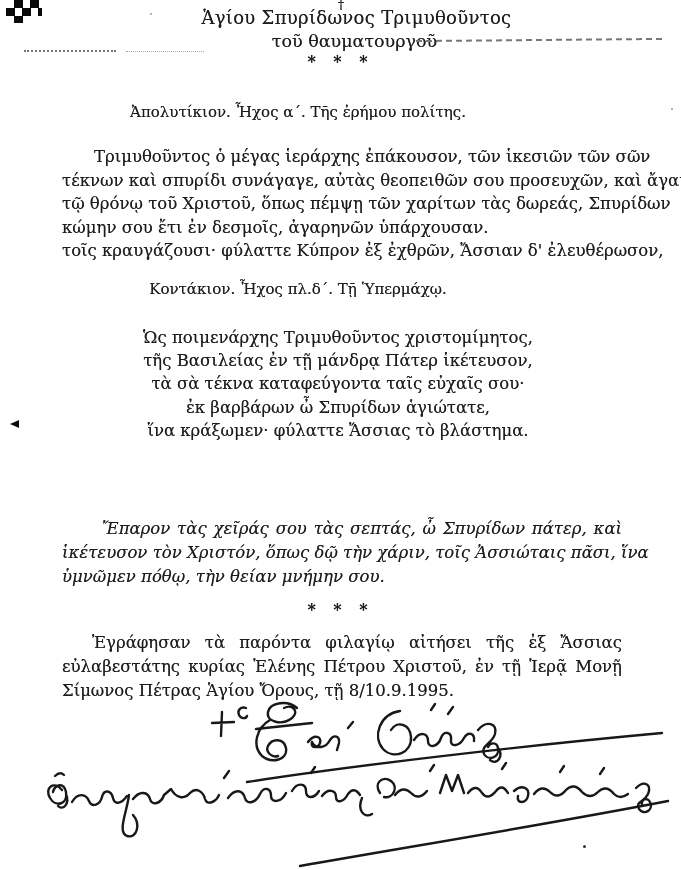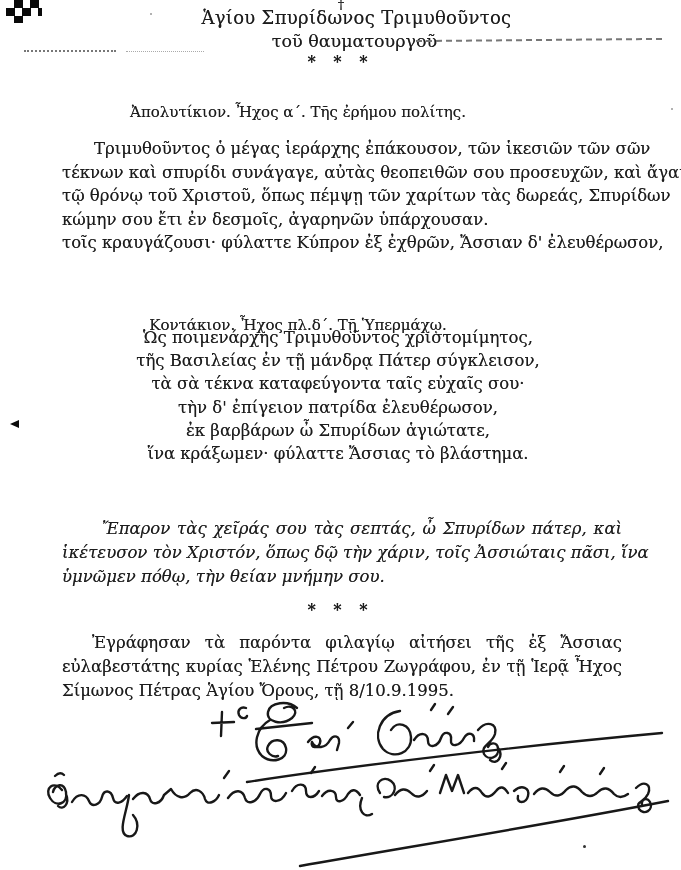--- a/index.html
+++ b/index.html
@@ -57,49 +57,48 @@
   <div class="dotrow" style="left:24px;top:50px;width:92px;"></div>
   <div class="dotrow faint" style="left:126px;top:51px;width:78px;"></div>
   <div class="speck" style="left:150px;top:13px;width:2px;height:2px;background:#999;"></div>
   <div class="speck" style="left:671px;top:108px;width:2px;height:2px;background:#999;"></div>
   <div class="speck" style="left:583px;top:845px;width:3px;height:3px;background:#333;"></div>
   <div class="leftmark" style="left:10px;top:420px;width:9px;height:8px;"></div>
 
   <div class="abs txt center sep" style="top:52px;">* * *</div>
 
   <div class="abs txt center heading" style="top:103px;">Ἀπολυτίκιον. Ἦχος α´. Τῆς ἐρήμου πολίτης.</div>
-  <div class="abs txt par" style="top:137px;">
+  <div class="abs txt par" style="top:145px;">
     <div class="pline first">Τριμυθοῦντος ὁ μέγας ἱεράρχης ἐπάκουσον, τῶν ἱκεσιῶν τῶν σῶν</div>
     <div class="pline">τέκνων καὶ σπυρίδι συνάγαγε, αὐτὰς θεοπειθῶν σου προσευχῶν, καὶ ἄγαγε</div>
     <div class="pline">τῷ θρόνῳ τοῦ Χριστοῦ, ὅπως πέμψῃ τῶν χαρίτων τὰς δωρεάς, Σπυρίδων</div>
     <div class="pline last">κώμην σου ἔτι ἐν δεσμοῖς, ἀγαρηνῶν ὑπάρχουσαν.</div>
     <div class="pline">τοῖς κραυγάζουσι· φύλαττε Κύπρον ἐξ ἐχθρῶν, Ἄσσιαν δ' ἐλευθέρωσον,</div>
   </div>
 
-  <div class="abs txt center heading" style="top:280px;margin-top:36px;">Κοντάκιον. Ἦχος πλ.δ´. Τῇ Ὑπερμάχῳ.</div>
+  <div class="abs txt center heading" style="top:280px;">Κοντάκιον. Ἦχος πλ.δ´. Τῇ Ὑπερμάχῳ.</div>
   <div class="abs txt verse">
     <div>Ὡς ποιμενάρχης Τριμυθοῦντος χριστομίμητος,</div>
-    <div>τῆς Βασιλείας ἐν τῇ μάνδρᾳ Πάτερ σύγκλεισον,</div>
+    <div>τῆς Βασιλείας ἐν τῇ μάνδρᾳ Πάτερ ἱκέτευσον,</div>
     <div>τὰ σὰ τέκνα καταφεύγοντα ταῖς εὐχαῖς σου·</div>
-    <div>τὴν δ' ἐπίγειον πατρίδα ἐλευθέρωσον,</div>
     <div>ἐκ βαρβάρων ὦ Σπυρίδων ἁγιώτατε,</div>
     <div>ἵνα κράξωμεν· φύλαττε Ἄσσιας τὸ βλάστημα.</div>
   </div>
 
   <div class="abs txt par" style="top:517px;line-height:24px;font-style:italic;">
     <div class="pline first" style="padding-left:40px;height:24px;">Ἔπαρον τὰς χεῖράς σου τὰς σεπτάς, ὦ Σπυρίδων πάτερ, καὶ</div>
     <div class="pline" style="height:24px;">ἱκέτευσον τὸν Χριστόν, ὅπως δῷ τὴν χάριν, τοῖς Ἀσσιώταις πᾶσι, ἵνα</div>
     <div class="pline last" style="height:24px;">ὑμνῶμεν πόθῳ, τὴν θείαν μνήμην σου.</div>
   </div>
 
   <div class="abs txt center sep" style="top:600px;">* * *</div>
 
   <div class="abs txt par" style="top:631px;line-height:24px;">
     <div class="pline first" style="padding-left:30px;height:24px;">Ἐγράφησαν τὰ παρόντα φιλαγίῳ αἰτήσει τῆς ἐξ Ἄσσιας</div>
-    <div class="pline" style="height:24px;">εὐλαβεστάτης κυρίας Ἑλένης Πέτρου Ζωγράφου, ἐν τῇ Ἱερᾷ Ἦχος</div>
+    <div class="pline" style="height:24px;">εὐλαβεστάτης κυρίας Ἑλένης Πέτρου Χριστοῦ, ἐν τῇ Ἱερᾷ Μονῇ</div>
     <div class="pline last" style="height:24px;">Σίμωνος Πέτρας Ἁγίου Ὄρους, τῇ 8/10.9.1995.</div>
   </div>
 
   <svg class="sig" viewBox="0 0 681 172" xmlns="http://www.w3.org/2000/svg">
 
     <path d="M222 14 L221 38 M212 25 L234 24"></path>
     <path d="M246 10 C241 8 237 12 239 17 C241 21 246 21 247 18"></path>
 
     <path d="M297 10 C288 2 270 4 268 14 C266 24 282 28 292 20 C300 13 292 6 284 10"></path>
     <path d="M270 22 C256 30 252 48 262 58 C272 66 288 62 286 50 C284 40 272 40 268 48 C265 54 272 60 278 58"></path>

